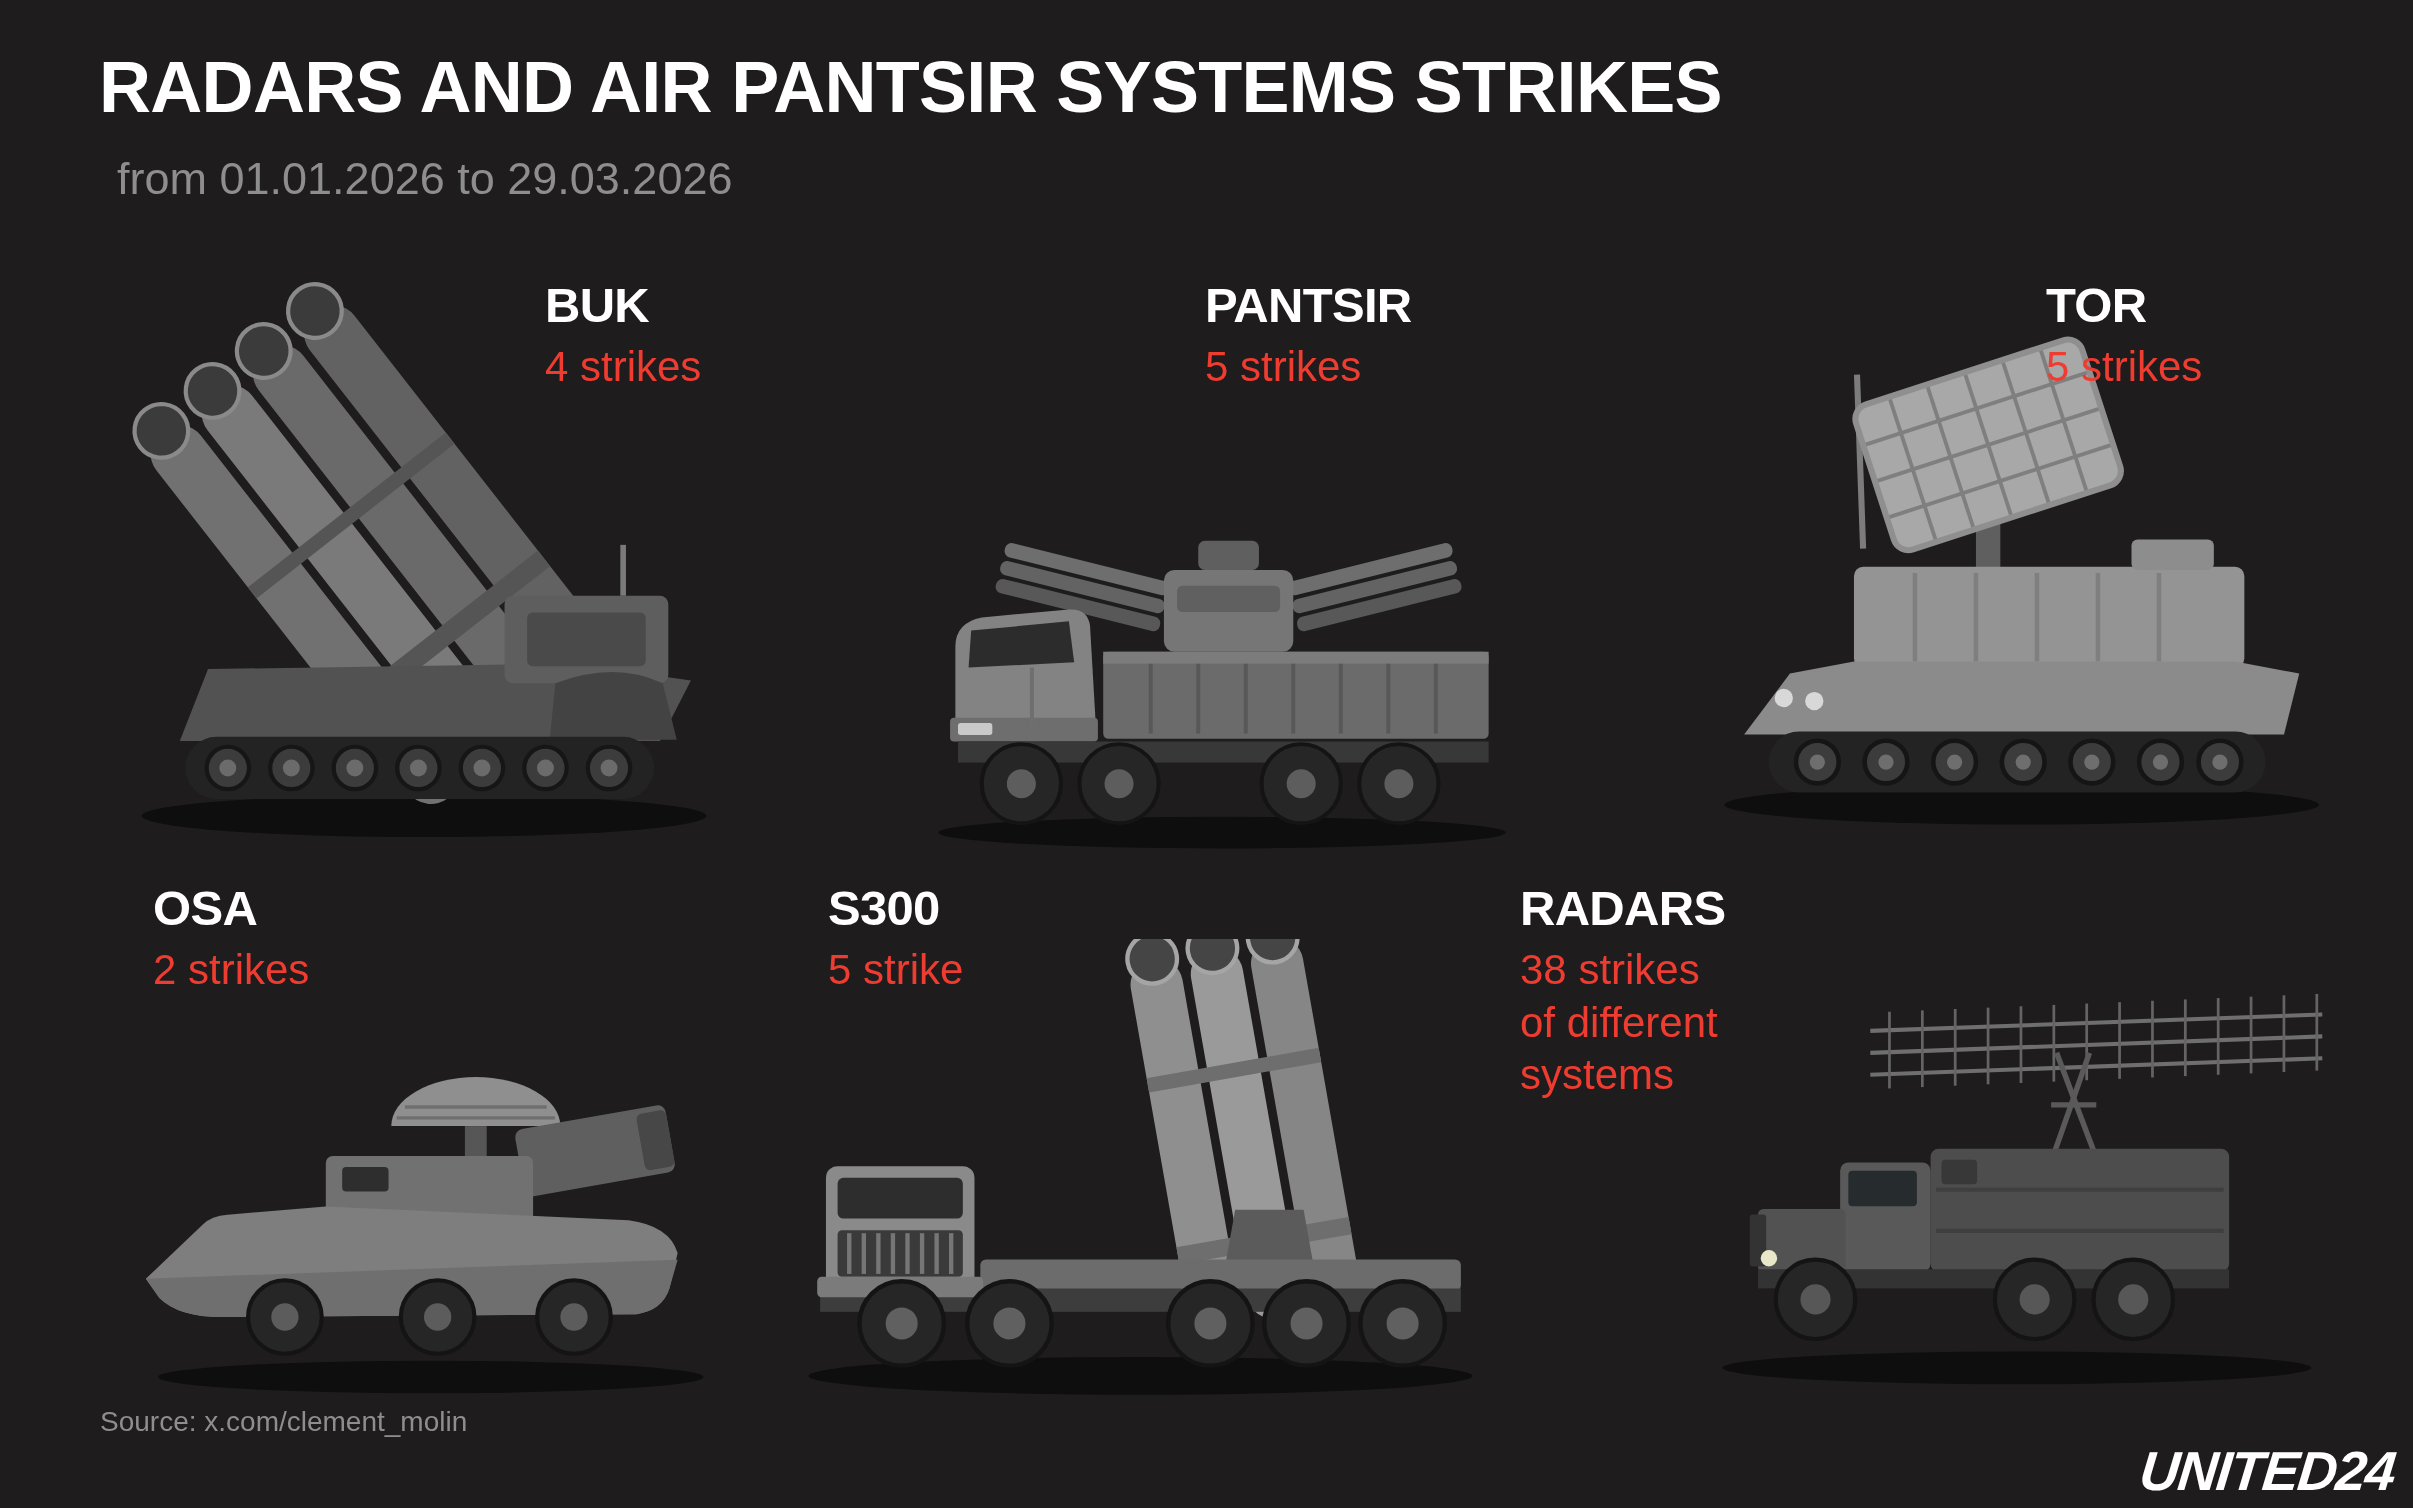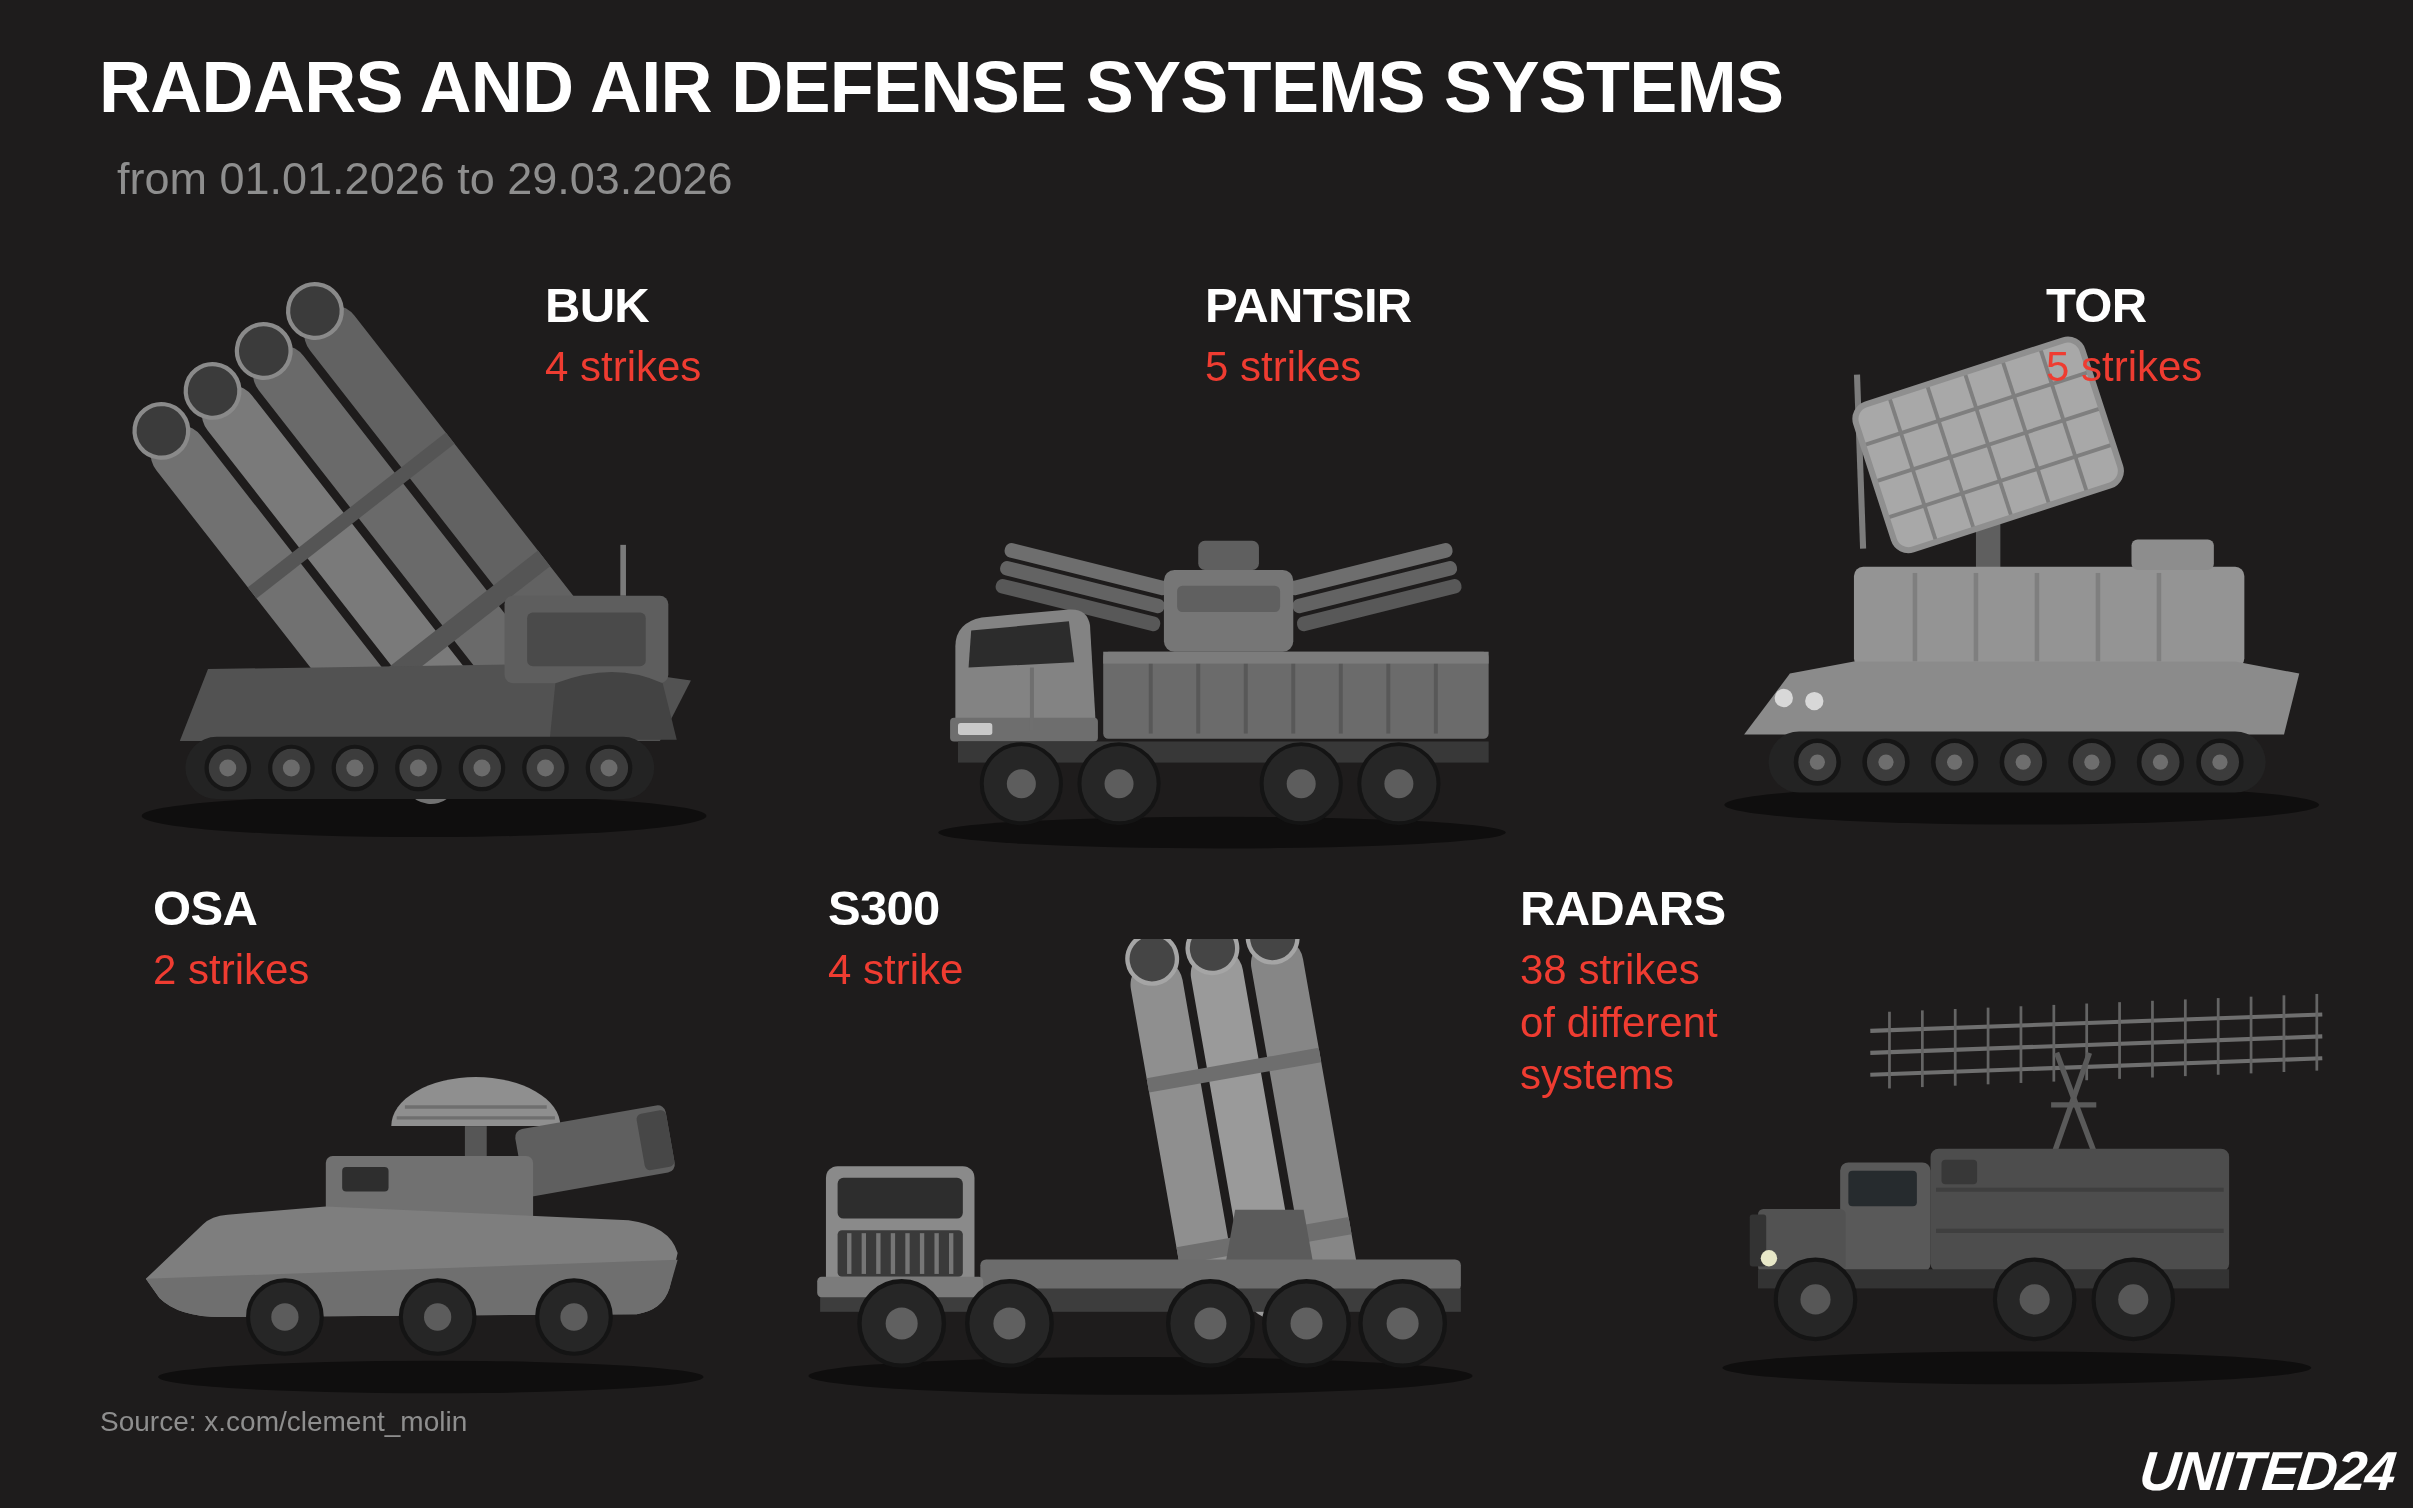--- a/index.html
+++ b/index.html
@@ -61,21 +61,21 @@
     font-size: 55px; font-weight: 800; font-style: italic;
     color: #ffffff; letter-spacing: -1.4px; transform: skewX(-6deg);
     line-height: 1;
   }
 </style>
 </head>
 <body>
 
 <div class="stage">
 
-  <h1 class="page-title">RADARS AND AIR DEFENSE SYSTEMS SYSTEMS</h1>
+  <h1 class="page-title">RADARS AND AIR PANTSIR SYSTEMS STRIKES</h1>
   <p class="date-range">from 01.01.2026 to 29.03.2026</p>
 
   <section class="card buk">
     <div class="vehicle">
       <svg viewBox="0 0 440 420" preserveAspectRatio="xMidYMid meet">
         <ellipse cx="225" cy="398" rx="200" ry="15" fill="#000" opacity="0.5"></ellipse>
         <g transform="translate(268,308) rotate(-128)">
           <rect x="-45" y="-88" width="330" height="40" rx="20" fill="#717171"></rect>
           <rect x="-45" y="-42" width="330" height="40" rx="20" fill="#7a7a7a"></rect>
           <rect x="-45" y="4" width="330" height="40" rx="20" fill="#6a6a6a"></rect>
@@ -314,21 +314,21 @@
           <circle cx="86" cy="264" r="11"></circle>
             <circle cx="160" cy="264" r="11"></circle>
           <circle cx="298" cy="264" r="11"></circle>
             <circle cx="364" cy="264" r="11"></circle>
             <circle cx="430" cy="264" r="11"></circle>
         </g>
       </svg>
     </div>
     <div class="label">
       <h2>S300</h2>
-      <p class="strikes">4 strike</p>
+      <p class="strikes">5 strike</p>
     </div>
   </section>
 
   <section class="card radars">
     <div class="vehicle">
       <svg viewBox="0 0 480 330" preserveAspectRatio="xMidYMid meet">
         <ellipse cx="245" cy="308" rx="215" ry="12" fill="#000" opacity="0.5"></ellipse>
         <g stroke="#6f6f6f" stroke-width="3">
           <line x1="138" y1="62" x2="468" y2="50"></line>
           <line x1="138" y1="78" x2="468" y2="66"></line>

